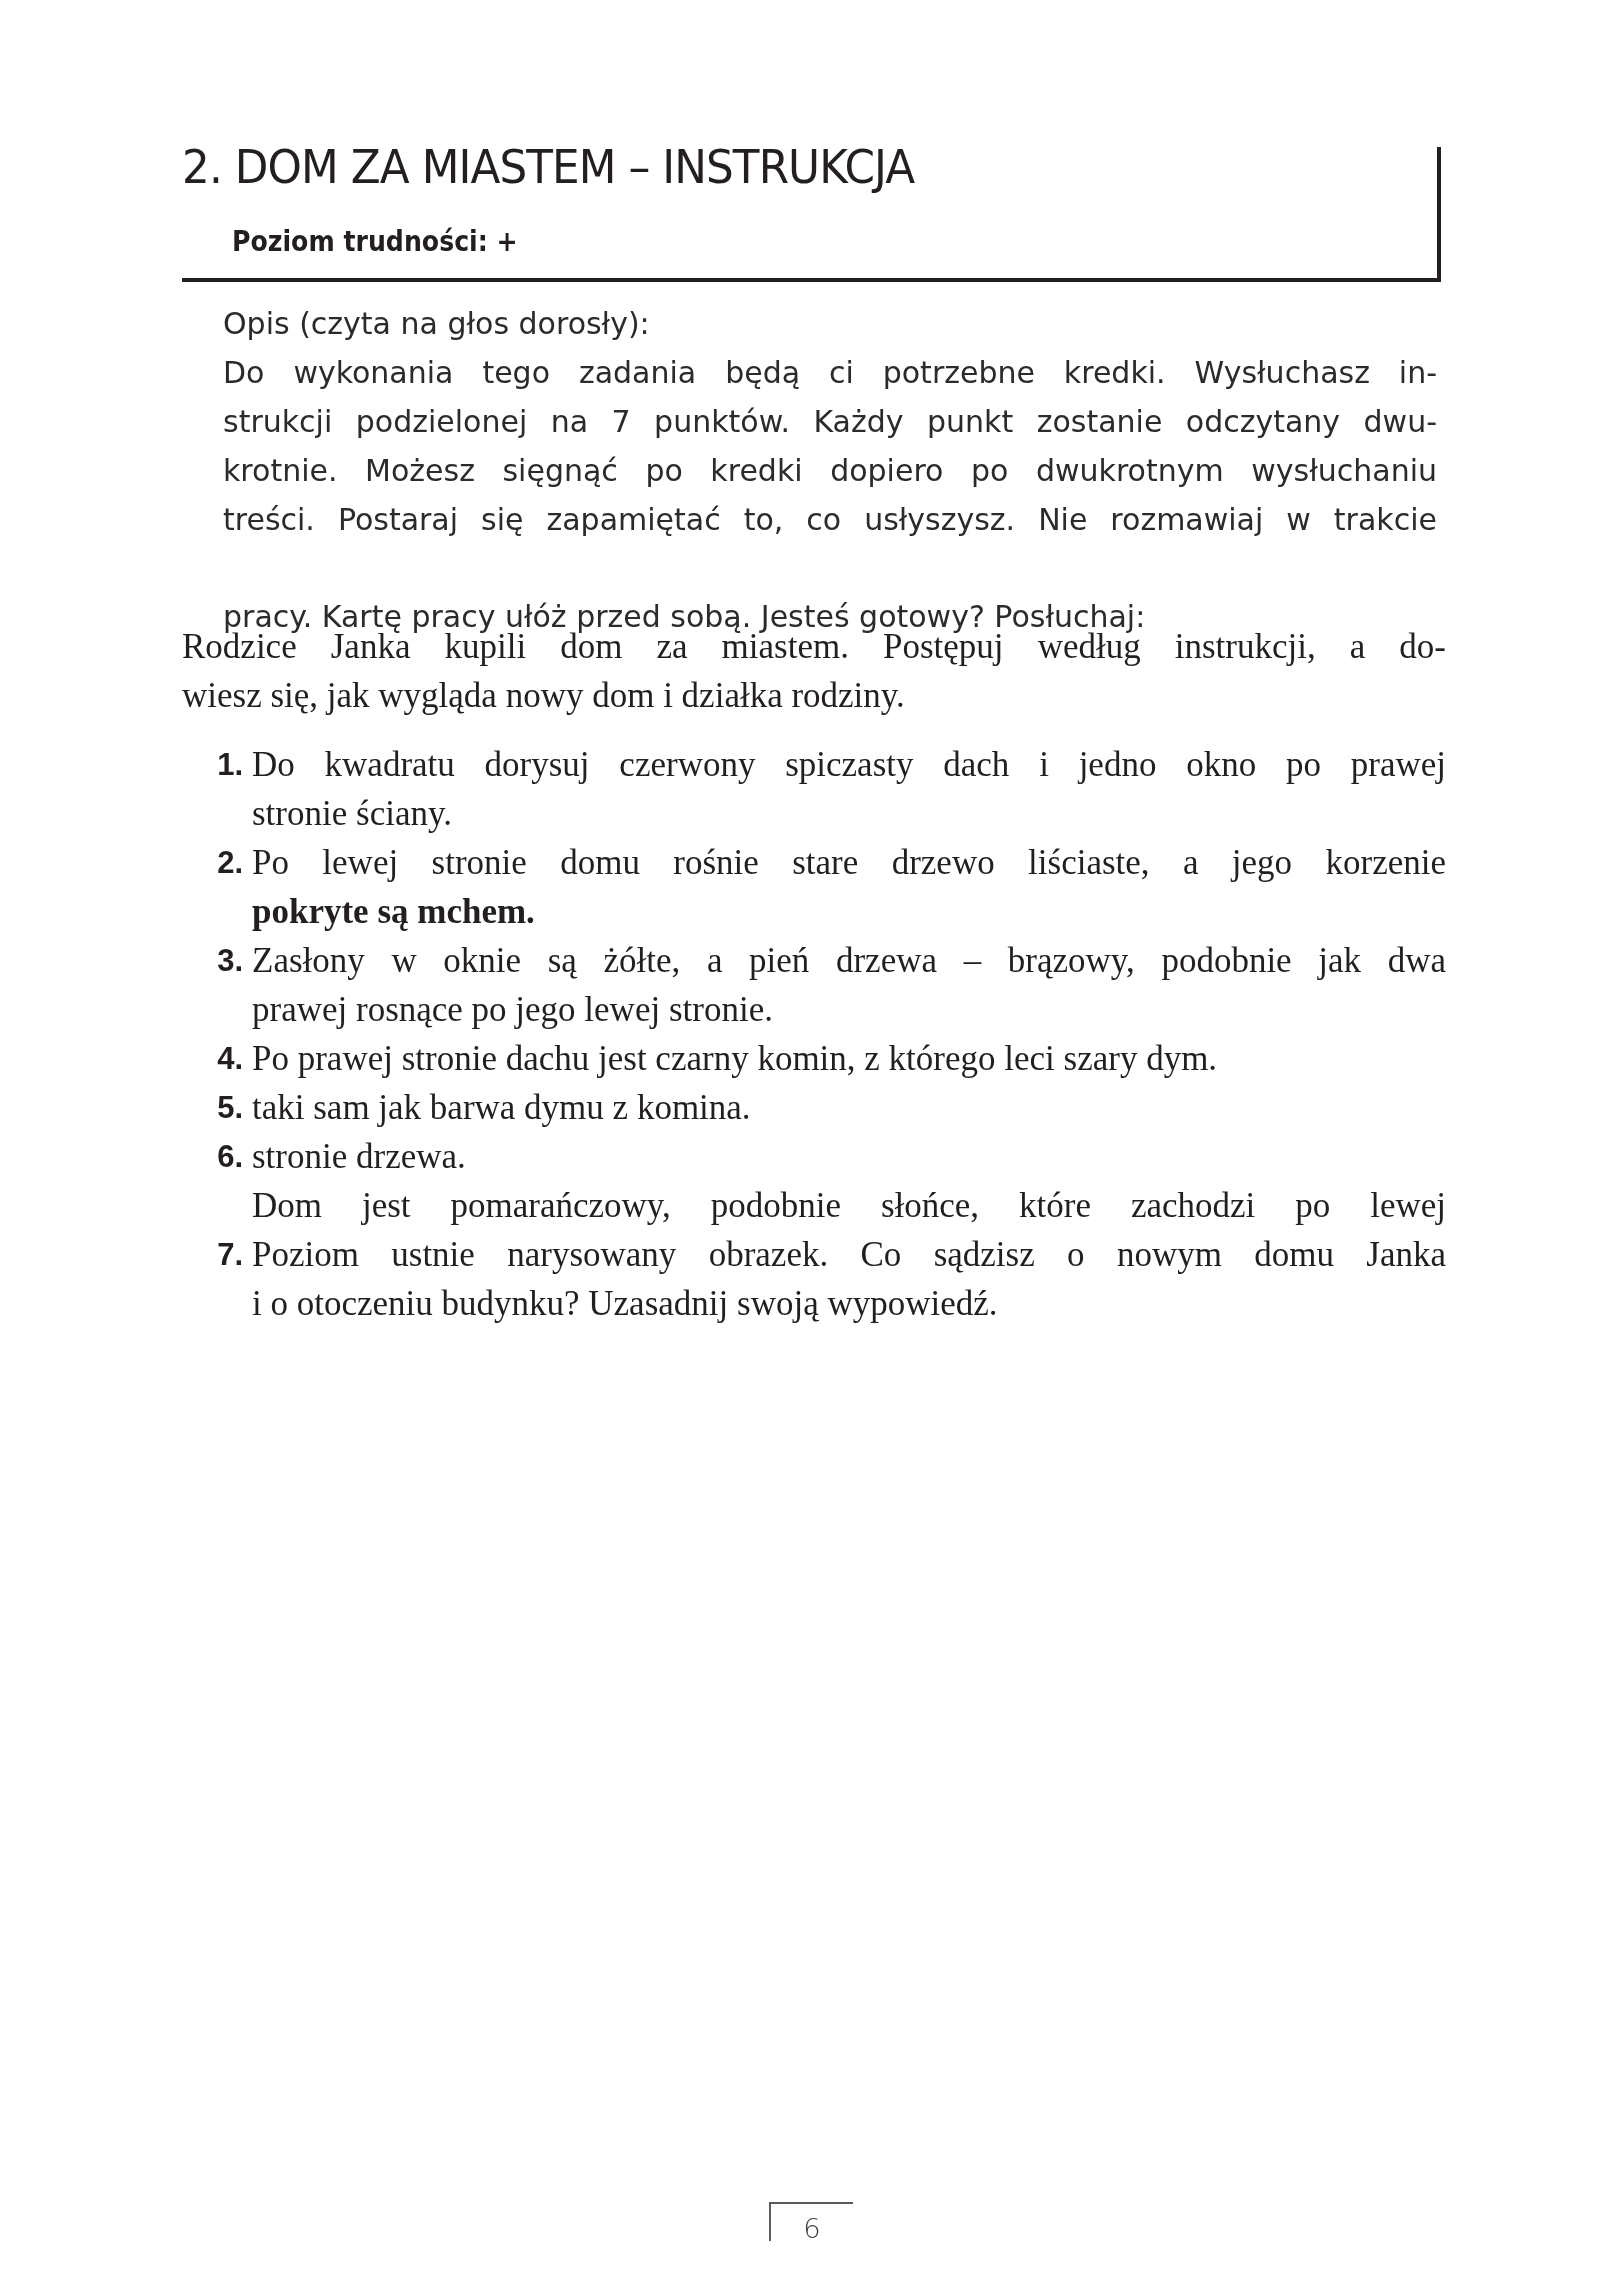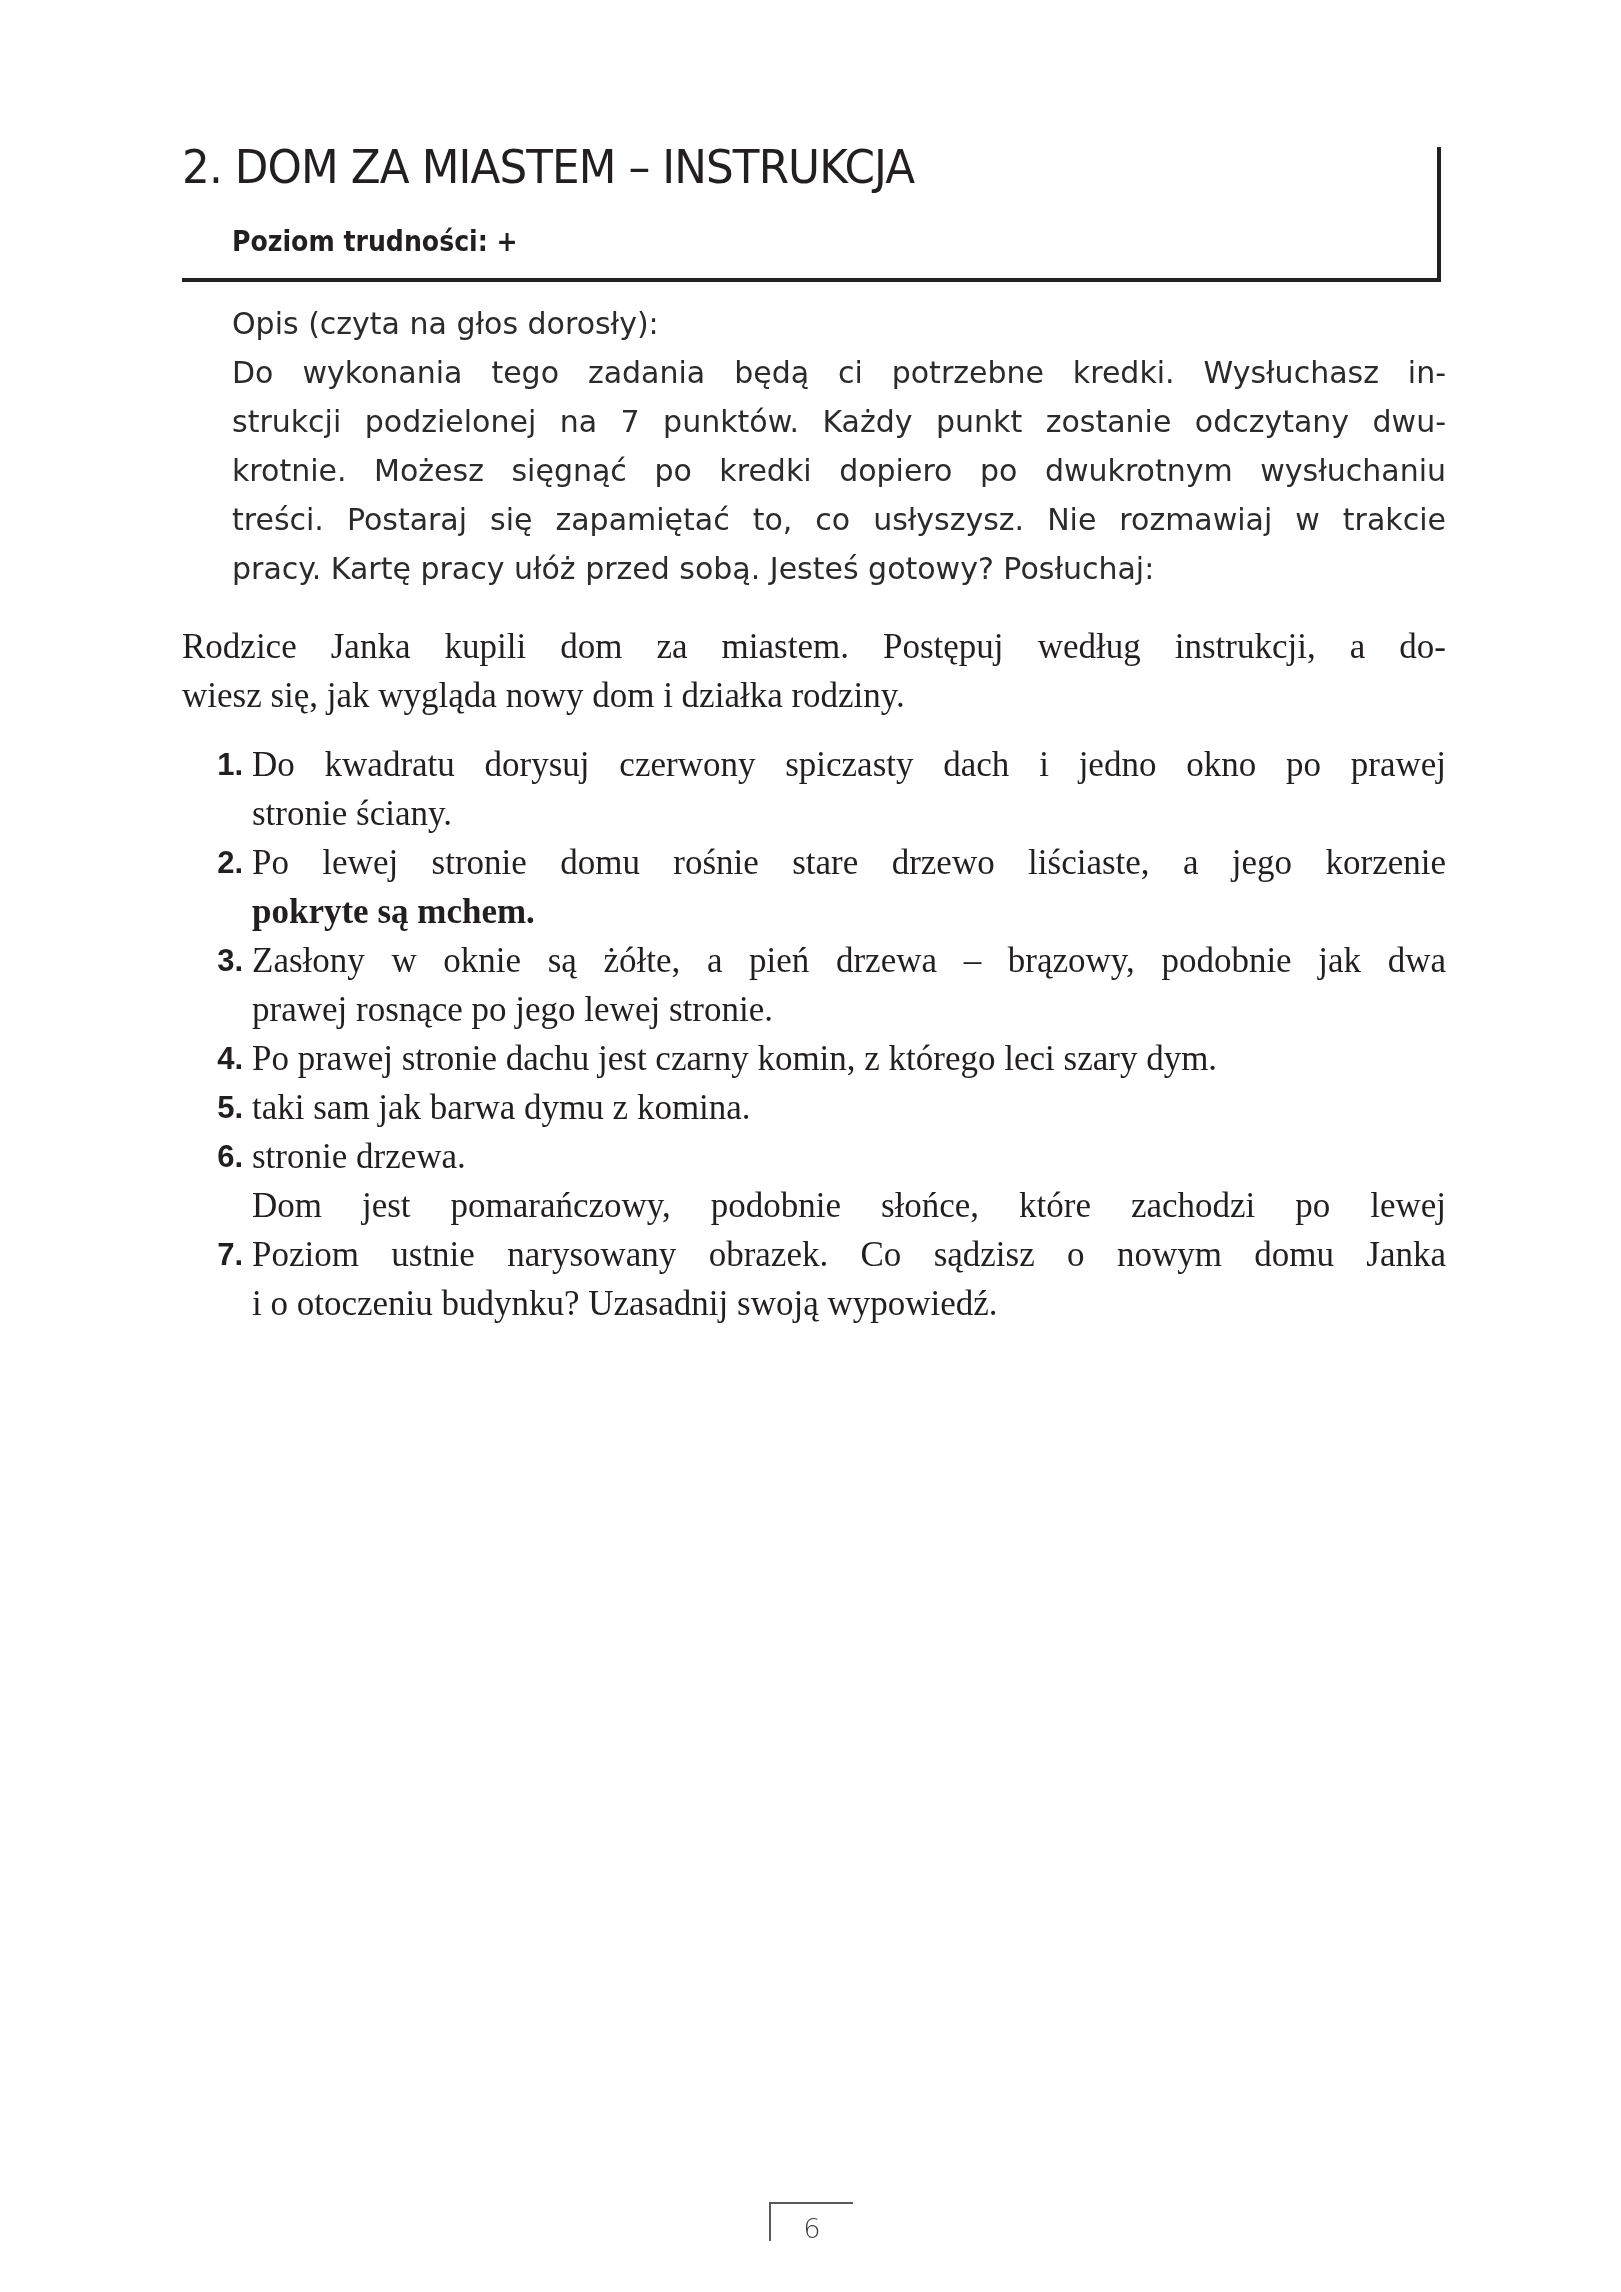--- a/index.html
+++ b/index.html
@@ -14,21 +14,21 @@
   .subtitle {
     left: 232px; top: 220px;
     font-family: "DejaVu Sans", sans-serif; font-weight: bold;
     font-size: 28px; line-height: 43px; white-space: nowrap; color: #231f20;
     transform-origin: left top; transform: scaleX(0.9);
   }
   .hrule { left: 182px; top: 278px; width: 1259px; height: 3.9px; background: #231f20; }
   .vrule { left: 1437px; top: 147px; width: 3.9px; height: 135px; background: #231f20; }
 
   .desc {
-    left: 232px; top: 299px; width: 1214px;
+    left: 223px; top: 299px; width: 1214px;
     font-family: "DejaVu Sans", sans-serif; font-weight: normal;
     font-size: 30px; line-height: 49px; color: #2b2b2b;
   }
   .line {
     display: block; white-space: nowrap; text-align: justify; text-align-last: justify;
     height: 49px; overflow: visible;
   }
   .line.last { text-align-last: left; }
 
   .intro {
@@ -60,21 +60,21 @@
 <div class="abs subtitle">Poziom trudności: +</div>
 <div class="abs vrule"></div>
 <div class="abs hrule"></div>
 
 <div class="abs desc">
   <span class="line last" style="white-space: normal; word-spacing: 0px;">Opis (czyta na głos dorosły):</span>
   <span class="line" style="white-space: normal; word-spacing: 0px;">Do wykonania tego zadania będą ci potrzebne kredki. Wysłuchasz in-</span>
   <span class="line" style="white-space: normal; word-spacing: 0px;">strukcji podzielonej na 7 punktów. Każdy punkt zostanie odczytany dwu-</span>
   <span class="line" style="white-space: normal; word-spacing: 0px;">krotnie. Możesz sięgnąć po kredki dopiero po dwukrotnym wysłuchaniu</span>
   <span class="line" style="white-space: normal; word-spacing: 0px;">treści. Postaraj się zapamiętać to, co usłyszysz. Nie rozmawiaj w trakcie</span>
-  <span class="line last" style="white-space: normal; word-spacing: 0px;">pracy. Kartę pracy ułóż przed sobą. Jesteś gotowy? Posłuchaj:</span>
+  <span class="line last" style="white-space: normal; word-spacing: 0px; margin-top: 48px;">pracy. Kartę pracy ułóż przed sobą. Jesteś gotowy? Posłuchaj:</span>
 </div>
 
 <div class="abs intro">
   <span class="line" style="white-space: normal; word-spacing: 0px;">Rodzice Janka kupili dom za miastem. Postępuj według instrukcji, a do-</span>
   <span class="line last" style="white-space: normal; word-spacing: 0px;">wiesz się, jak wygląda nowy dom i działka rodziny.</span>
 </div>
 
 <div class="abs list">
   <div class="item">
     <span class="num">1.</span>

